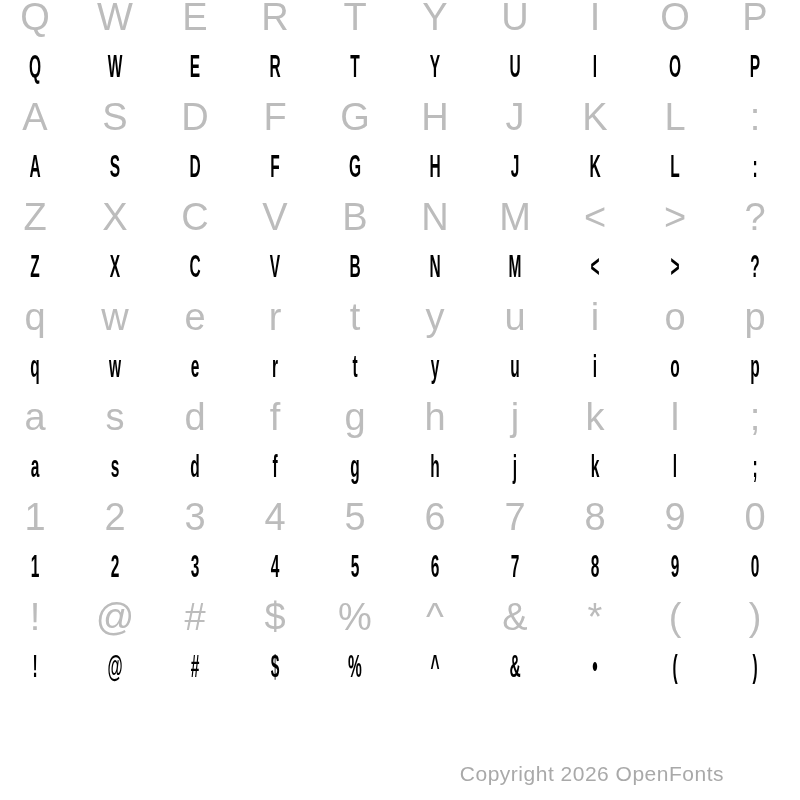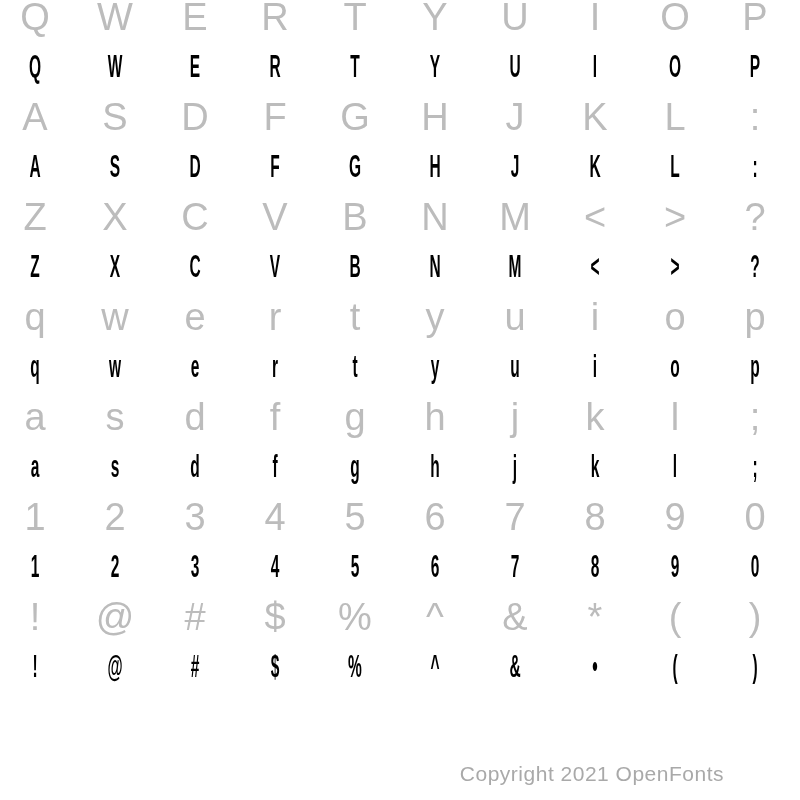--- a/index.html
+++ b/index.html
@@ -219,13 +219,13 @@
       <span class="char-cell">$</span>
       <span class="char-cell">%</span>
       <span class="char-cell">^</span>
       <span class="char-cell">&amp;</span>
       <span class="char-cell">•</span>
       <span class="char-cell">(</span>
       <span class="char-cell">)</span>
     </div>
   </div>
 
-<div class="copyright">Copyright 2021 OpenFonts</div>
+<div class="copyright">Copyright 2026 OpenFonts</div>
 
 </body></html>

